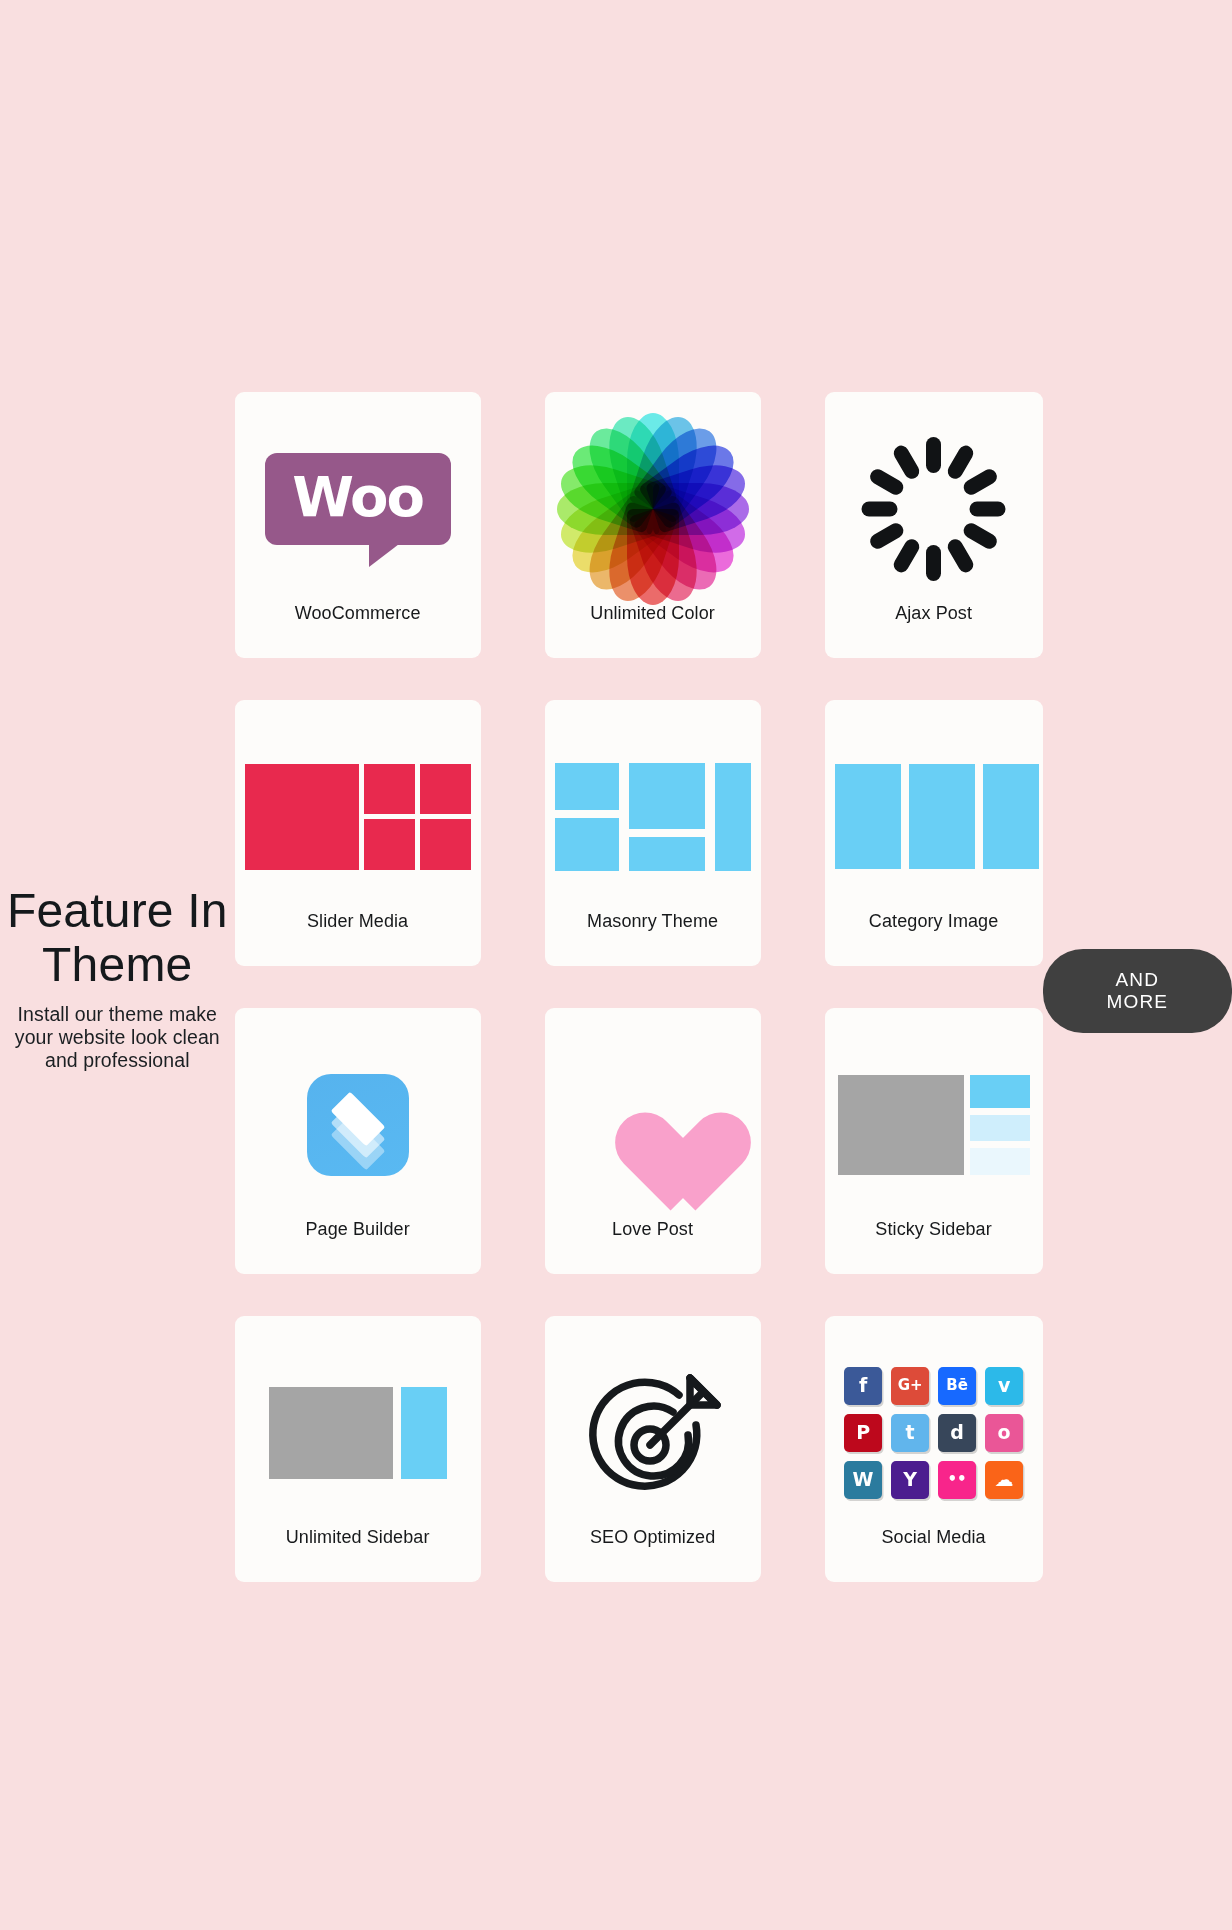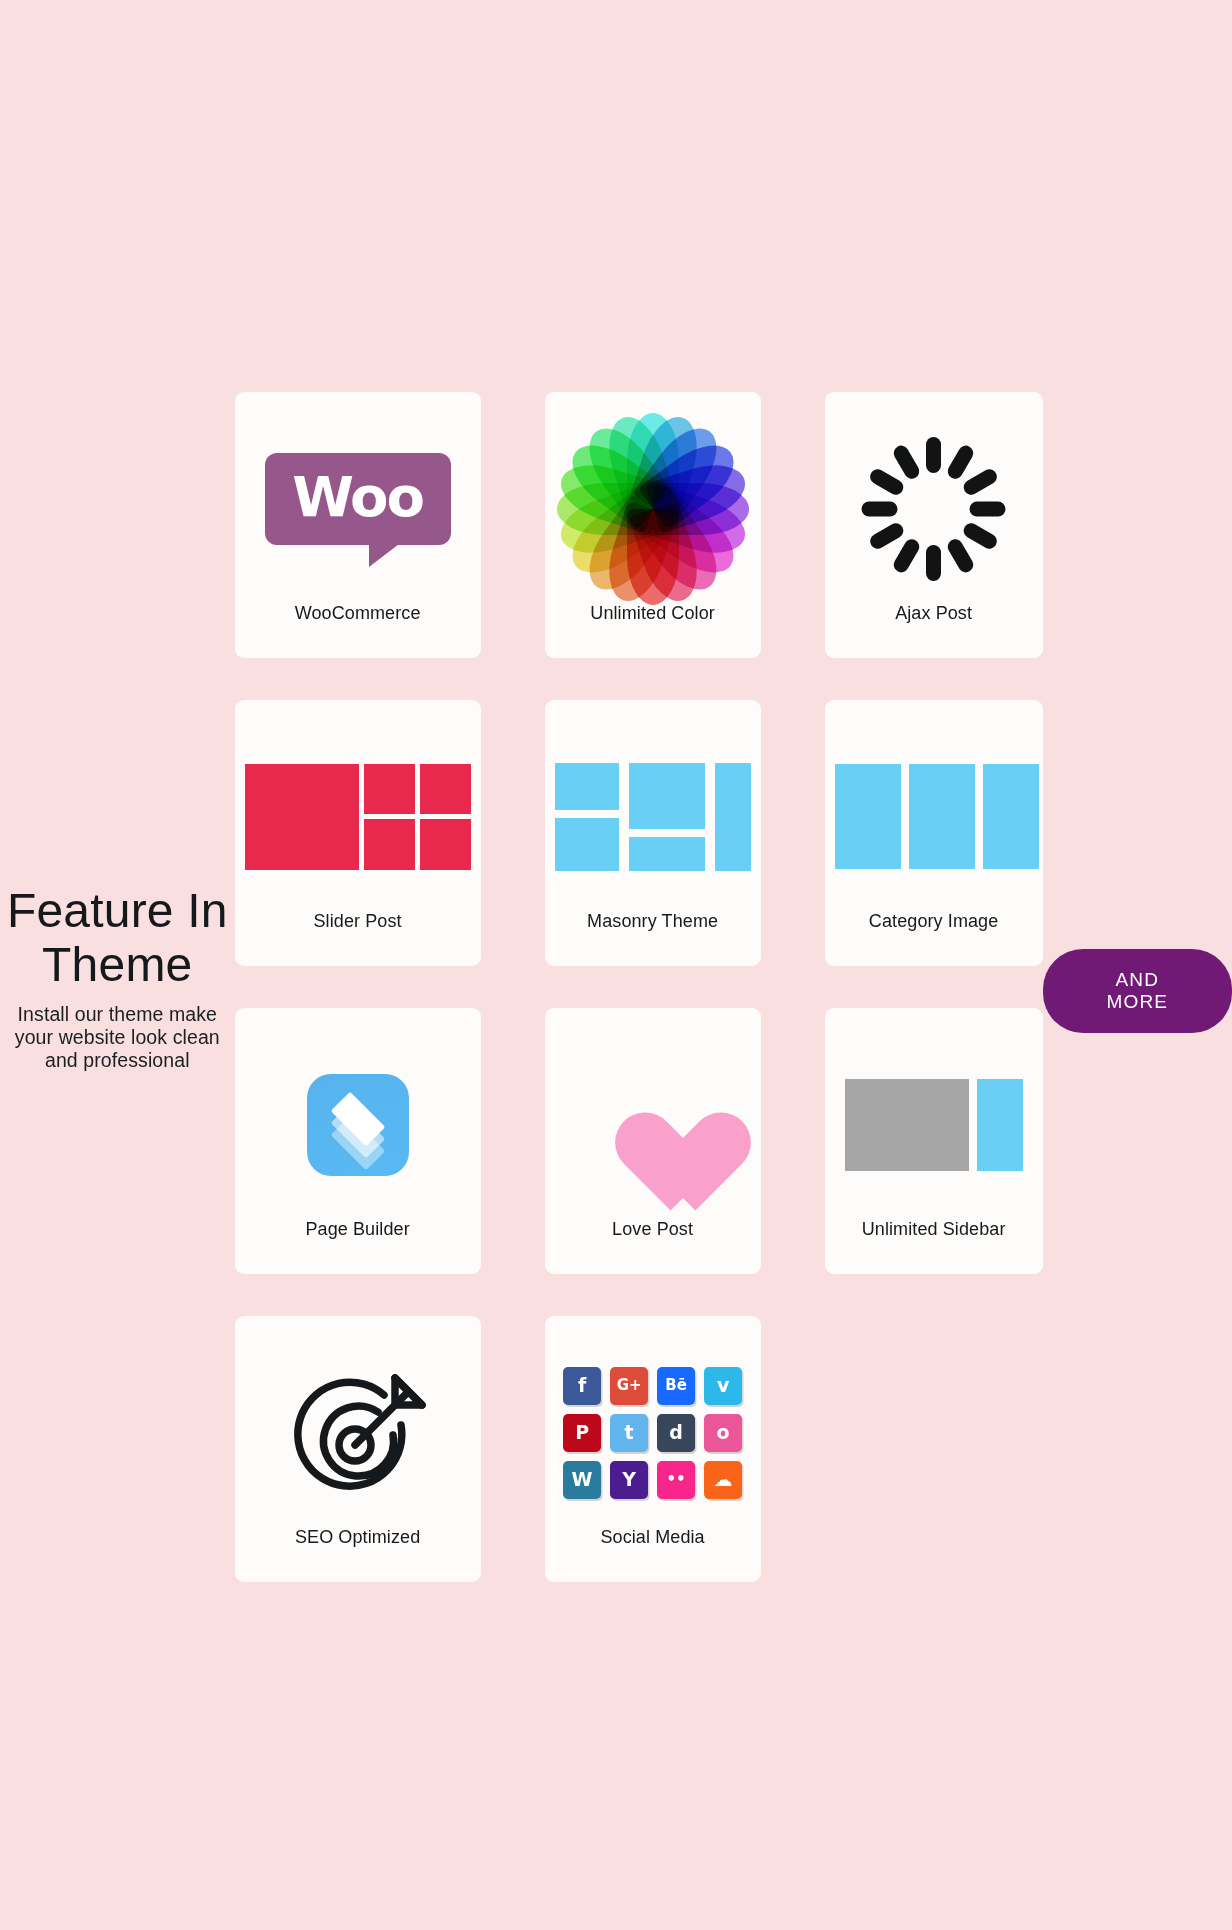--- a/index.html
+++ b/index.html
@@ -201,21 +201,21 @@
     font-size: 19px;
     font-weight: 700;
     font-family: "DejaVu Sans", sans-serif;
     box-shadow: 1.5px 2px 0 rgba(0,0,0,0.16);
     line-height: 1;
   }
 
   
   .more-wrap { margin-top: 52px; }
   .more-btn {
-    background: #701a75;
+    background: #404040;
     color: #ffffff;
     font-size: 19px;
     letter-spacing: 1.1px;
     border: none;
     border-radius: 40px;
     padding: 20px 64px;
     cursor: pointer;
     font-family: "Liberation Sans", sans-serif;
   }
 </style>
@@ -300,21 +300,21 @@
               <div class="slider-cell"></div>
               <div class="slider-cell"></div>
             </div>
             <div class="slider-row">
               <div class="slider-cell"></div>
               <div class="slider-cell"></div>
             </div>
           </div>
         </div>
       </div>
-      <div class="card-label">Slider Post</div>
+      <div class="card-label">Slider Media</div>
     </div>
 
     <div class="card">
       <div class="card-icon">
         <div class="masonry-ic">
           <div class="mcol c1">
             <div class="mblk" style="height:47px"></div>
             <div class="mblk" style="height:53px"></div>
           </div>
           <div class="mcol c2">
@@ -351,20 +351,33 @@
       <div class="card-label">Page Builder</div>
     </div>
 
     <div class="card">
       <div class="card-icon">
         <div class="heart"></div>
       </div>
       <div class="card-label">Love Post</div>
     </div>
 
+    <div class="card">
+      <div class="card-icon">
+        <div class="sticky-ic">
+          <div class="sticky-main"></div>
+          <div class="sticky-side">
+            <div class="ss1"></div>
+            <div class="ss2"></div>
+            <div class="ss3"></div>
+          </div>
+        </div>
+      </div>
+      <div class="card-label">Sticky Sidebar</div>
+    </div>
 
     <div class="card">
       <div class="card-icon">
         <div class="usb-ic">
           <div class="usb-main"></div>
           <div class="usb-side"></div>
         </div>
       </div>
       <div class="card-label">Unlimited Sidebar</div>
     </div>

